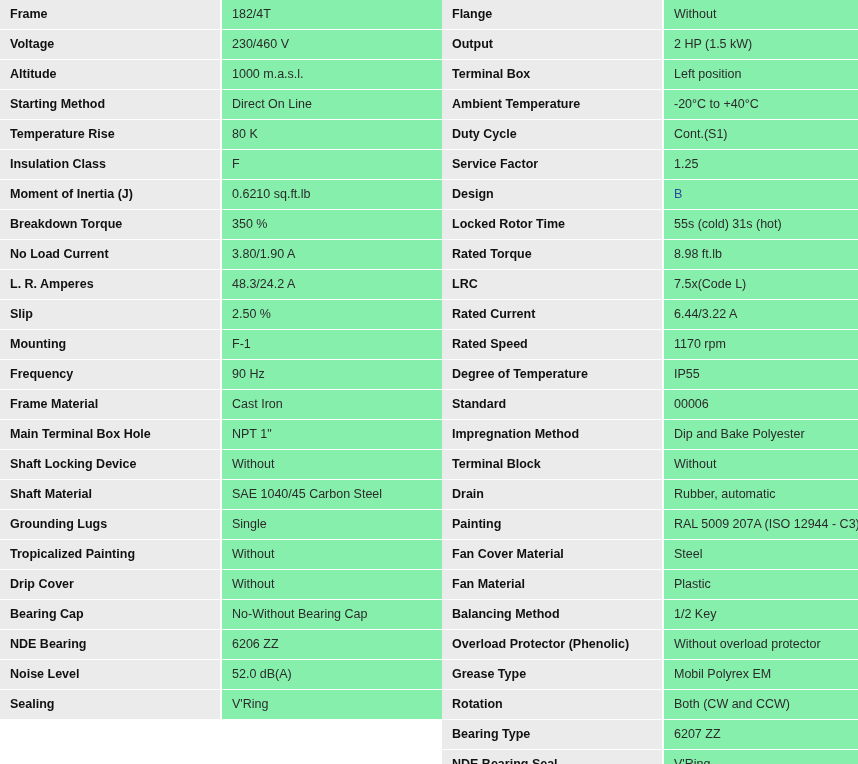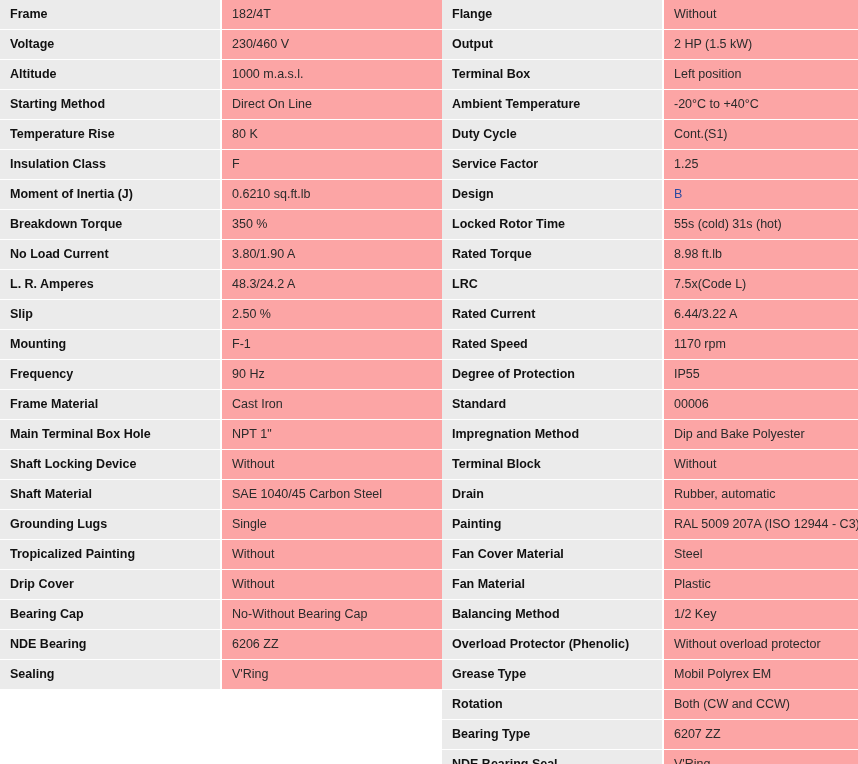--- a/index.html
+++ b/index.html
@@ -46,21 +46,21 @@
   }
   td.spec-label {
     width: 200px;
     background: #ebebeb;
     font-weight: bold;
     color: #111111;
     border-right: 2px solid #ffffff;
   }
   td.spec-value {
     width: 216px;
-    background: #fca5a5;
+    background: #86efac;
     color: #2b2b2b;
     font-weight: normal;
   }
   td.spec-value.link-value {
     color: #2e4a9e;
   }
 </style>
 </head>
 <body>
 
@@ -150,20 +150,24 @@
           </tr>
           <tr>
             <td class="spec-label">Bearing Cap</td>
             <td class="spec-value">No-Without Bearing Cap</td>
           </tr>
           <tr>
             <td class="spec-label">NDE Bearing</td>
             <td class="spec-value">6206 ZZ</td>
           </tr>
           <tr>
+            <td class="spec-label">Noise Level</td>
+            <td class="spec-value">52.0 dB(A)</td>
+          </tr>
+          <tr>
             <td class="spec-label">Sealing</td>
             <td class="spec-value">V'Ring</td>
           </tr>
         </tbody>
     </table>
   </div>
   <div class="spec-column">
     <table class="spec-table">
       <tbody id="right-body">
           <tr>
@@ -208,21 +212,21 @@
           </tr>
           <tr>
             <td class="spec-label">Rated Current</td>
             <td class="spec-value">6.44/3.22 A</td>
           </tr>
           <tr>
             <td class="spec-label">Rated Speed</td>
             <td class="spec-value">1170 rpm</td>
           </tr>
           <tr>
-            <td class="spec-label">Degree of Protection</td>
+            <td class="spec-label">Degree of Temperature</td>
             <td class="spec-value">IP55</td>
           </tr>
           <tr>
             <td class="spec-label">Standard</td>
             <td class="spec-value">00006</td>
           </tr>
           <tr>
             <td class="spec-label">Impregnation Method</td>
             <td class="spec-value">Dip and Bake Polyester</td>
           </tr>

